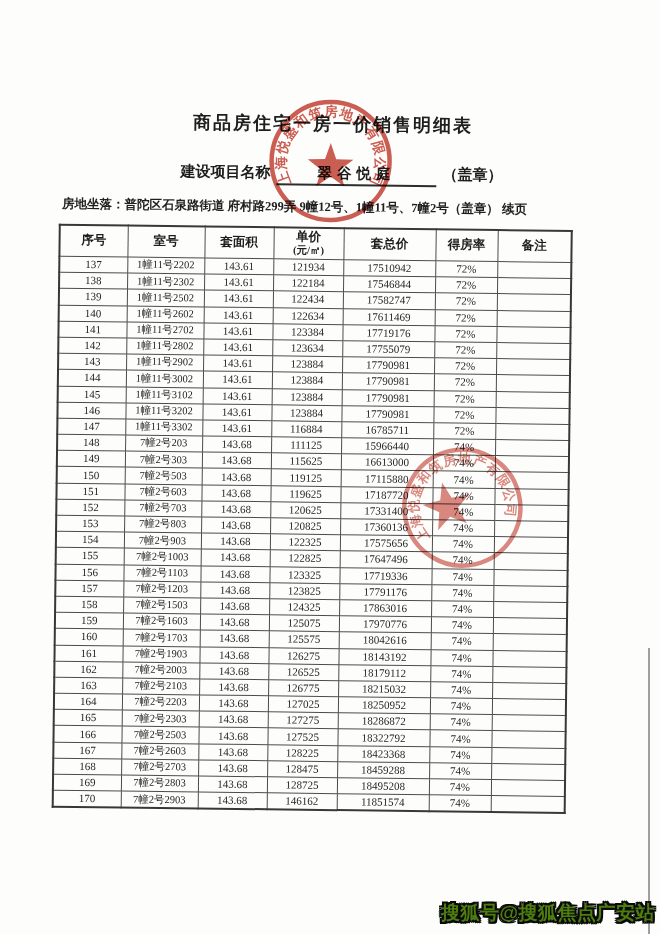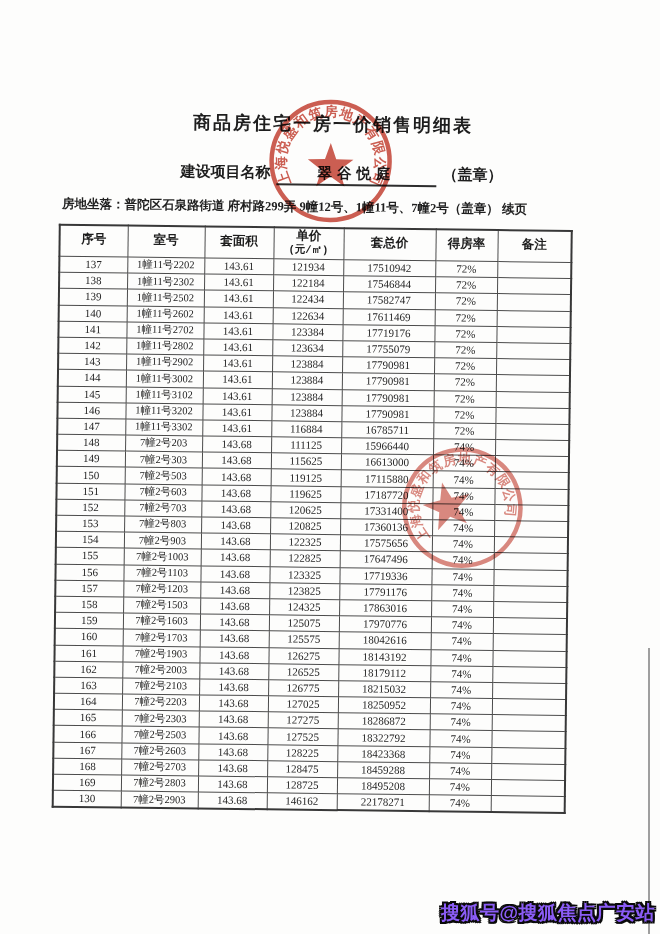--- a/index.html
+++ b/index.html
@@ -42,40 +42,39 @@
   }
   table.price-table th,table.price-table td{
     border:1px solid #4c4c4c;
     padding:0;margin:0;text-align:center;vertical-align:middle;
     overflow:hidden;white-space:nowrap;
   }
   table.price-table{border:2px solid #383838;}
   table.price-table thead th{
     height:30px;font-size:12.5px;font-weight:bold;color:#1d1d1d;
     line-height:1.1;
-    font-family:Liberation Mono, monospace;
   }
   table.price-table thead th .sub{font-size:10.5px;font-weight:bold;}
   table.price-table tbody td{
     height:15.2px;font-size:11px;color:#242424;line-height:1;
   }
   table.price-table tbody td:nth-child(2){font-size:10.5px;}
   .seal{
     position:absolute;mix-blend-mode:multiply;pointer-events:none;
   }
   .seal-1{left:258px;top:91px;opacity:0.82;}
   .seal-2{left:394px;top:436px;opacity:0.60;}
   .page-edge-line{
     position:absolute;left:648px;top:648px;width:2px;height:286px;
     background:#9f9f9f;
   }
   .watermark{
     position:absolute;right:5px;bottom:8px;
     font-family:"Liberation Sans","DejaVu Sans",sans-serif;
-    font-size:19px;font-weight:bold;color:#8b5cf6;letter-spacing:0.5px;
+    font-size:19px;font-weight:bold;color:#4d7c0f;letter-spacing:0.5px;
     text-shadow:
       -2px -2px 0 #0a0a0a, 2px -2px 0 #0a0a0a,
       -2px  2px 0 #0a0a0a, 2px  2px 0 #0a0a0a,
       -2px  0   0 #0a0a0a, 2px  0   0 #0a0a0a,
        0   -2px 0 #0a0a0a, 0    2px 0 #0a0a0a;
     z-index:5;
   }
 </style>
 </head>
 <body>
@@ -416,25 +415,25 @@
         <tr>
           <td>169</td>
           <td>7幢2号2803</td>
           <td>143.68</td>
           <td>128725</td>
           <td>18495208</td>
           <td>74%</td>
           <td></td>
         </tr>
         <tr>
-          <td>130</td>
+          <td>170</td>
           <td>7幢2号2903</td>
           <td>143.68</td>
           <td>146162</td>
-          <td>22178271</td>
+          <td>11851574</td>
           <td>74%</td>
           <td></td>
         </tr>
       </tbody>
   </table>
 
   <svg class="seal seal-1" width="140" height="140" viewBox="0 0 140 140">
     <circle cx="70" cy="70" r="59" fill="none" stroke="#c03a2b" stroke-width="4.5"></circle>
     <path fill="#c03a2b" transform="translate(70,76)" d="M0,-24 L5.6,-7.8 L22.8,-7.4 L9.1,3 L14.1,19.4 L0,9.6 L-14.1,19.4 L-9.1,3 L-22.8,-7.4 L-5.6,-7.8 Z"></path>
     <defs>

